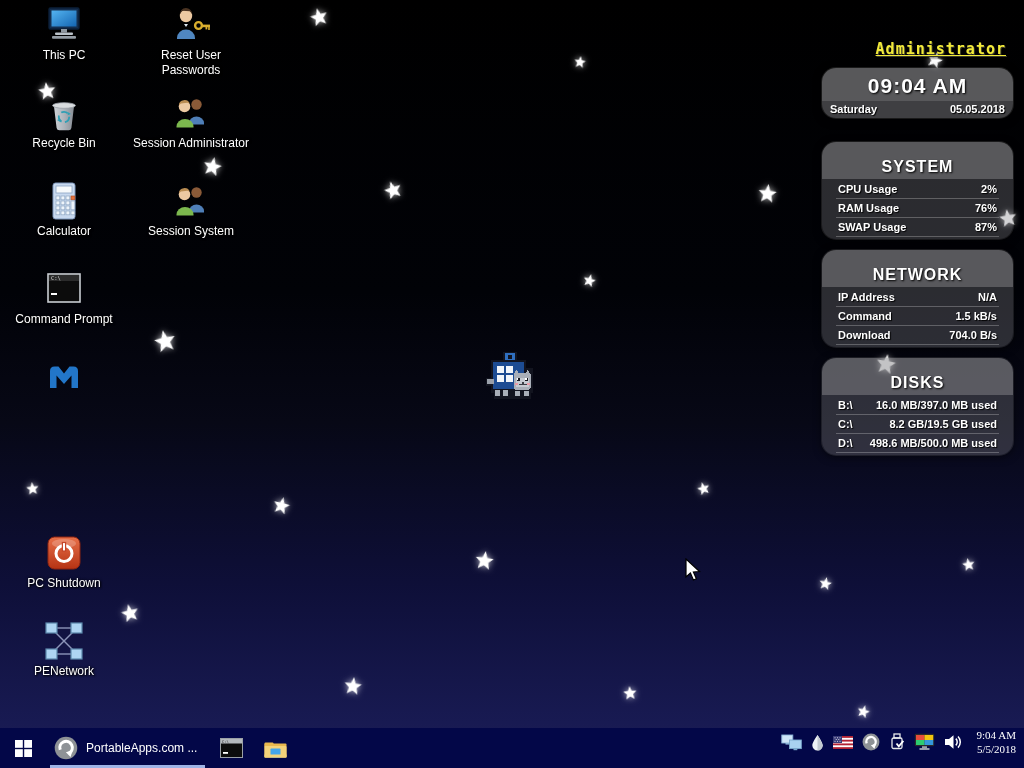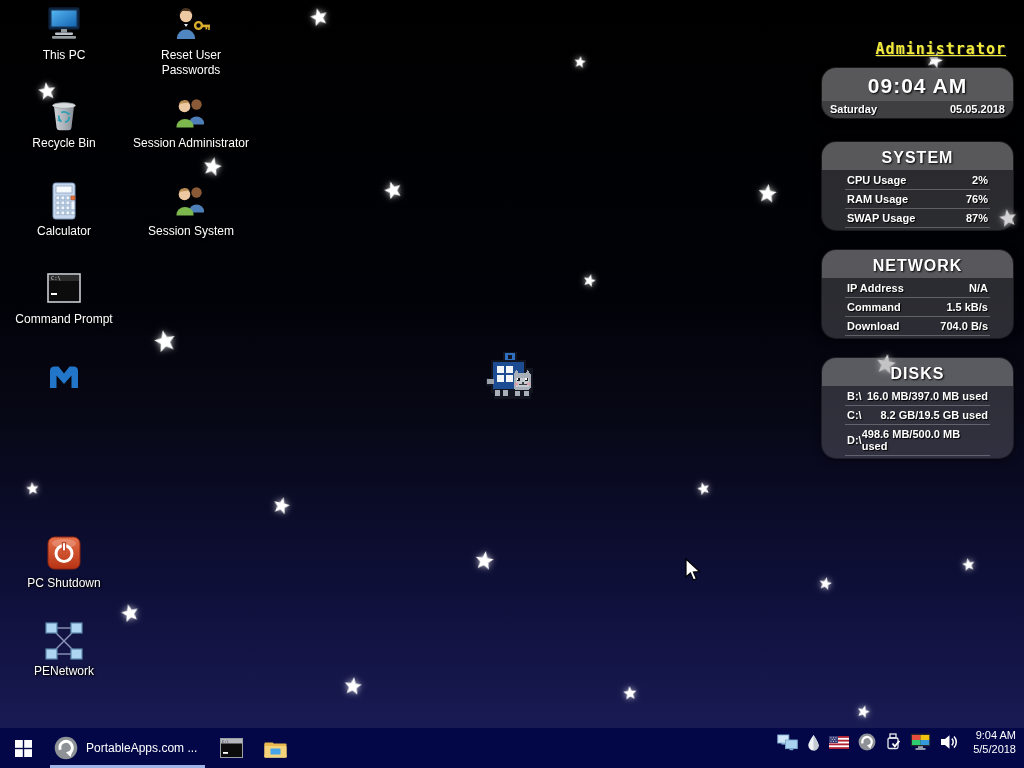--- a/index.html
+++ b/index.html
@@ -14,40 +14,40 @@
   .dicon-label{margin-top:2px;font-size:12px;line-height:15px;color:#fff;
     text-shadow:1px 1px 2px #000,0 0 3px #000;}
   
   .admin-label{position:absolute;top:40px;right:18px;font-family:"DejaVu Sans Mono",monospace;
     font-size:15px;font-weight:bold;color:#f2ea3a;text-decoration:underline;letter-spacing:1px;
     text-shadow:1px 1px 0 #3a3a28,2px 2px 2px #000;}
   
   .widget{position:absolute;left:822px;width:191px;border-radius:14px;overflow:hidden;
     box-shadow:0 0 0 1px rgba(255,255,255,.10),0 2px 8px rgba(0,0,0,.55);}
   .w-header{background:rgba(152,152,155,.58);color:#fff;text-align:center;font-size:16px;
-    font-weight:bold;letter-spacing:1px;padding:7px 0 3px;text-shadow:1px 1px 2px #000;}
-  .w-body{background:rgba(125,125,133,.34);padding:1px 17px 2px;}
+    font-weight:bold;letter-spacing:1px;padding:16px 0 3px;text-shadow:1px 1px 2px #000;}
+  .w-body{background:rgba(125,125,133,.34);padding:1px 8px 2px;}
   .w-row{position:relative;display:flex;justify-content:space-between;align-items:center;
     padding:3px 8px 4px;font-size:11px;font-weight:bold;color:#fff;text-shadow:1px 1px 1px #000;}
   .w-row::after{content:"";position:absolute;left:6px;right:6px;bottom:0;height:1px;
     background:rgba(235,235,235,.28);}
   .bar-track{position:absolute;left:6px;right:6px;bottom:0;height:2px;}
   .bar{height:100%;background:#d19e1d;box-shadow:0 0 2px rgba(255,200,60,.6);}
   .clock-time{font-size:21px;padding:6px 0 3px;letter-spacing:1px;}
   .clock-sub{background:rgba(150,150,155,.42);display:flex;justify-content:space-between;
     padding:2px 8px 3px;font-size:11px;font-weight:bold;color:#fff;text-shadow:1px 1px 1px #000;}
   
   .taskbar{position:absolute;left:0;bottom:0;width:1024px;height:40px;background:#030748;
     display:flex;align-items:flex-start;z-index:50;}
   .start-button{width:46px;height:40px;display:flex;align-items:center;justify-content:center;}
   .task-app{position:relative;height:40px;display:flex;align-items:center;gap:8px;padding:0 12px 0 8px;}
   .task-app-label{color:#fff;font-size:12px;}
   .task-app-underline{position:absolute;left:4px;right:4px;bottom:0;height:3px;background:#9fb4e6;}
   .task-icon{width:44px;height:40px;display:flex;align-items:center;justify-content:center;}
-  .tray{margin-left:auto;display:flex;align-items:center;gap:9px;padding-right:8px;}
+  .tray{margin-left:auto;display:flex;align-items:center;gap:9px;padding-right:8px;font-family:Liberation Serif, serif;}
   .tray-icon{display:flex;align-items:center;justify-content:center;}
   .tray-clock{color:#fff;font-size:11px;line-height:14px;text-align:right;padding-left:4px;}
   
   .nyan{position:absolute;left:486px;top:352px;}
   .cursor{position:absolute;z-index:99;}
 </style>
 </head>
 <body>
 
 <div class="screen">

